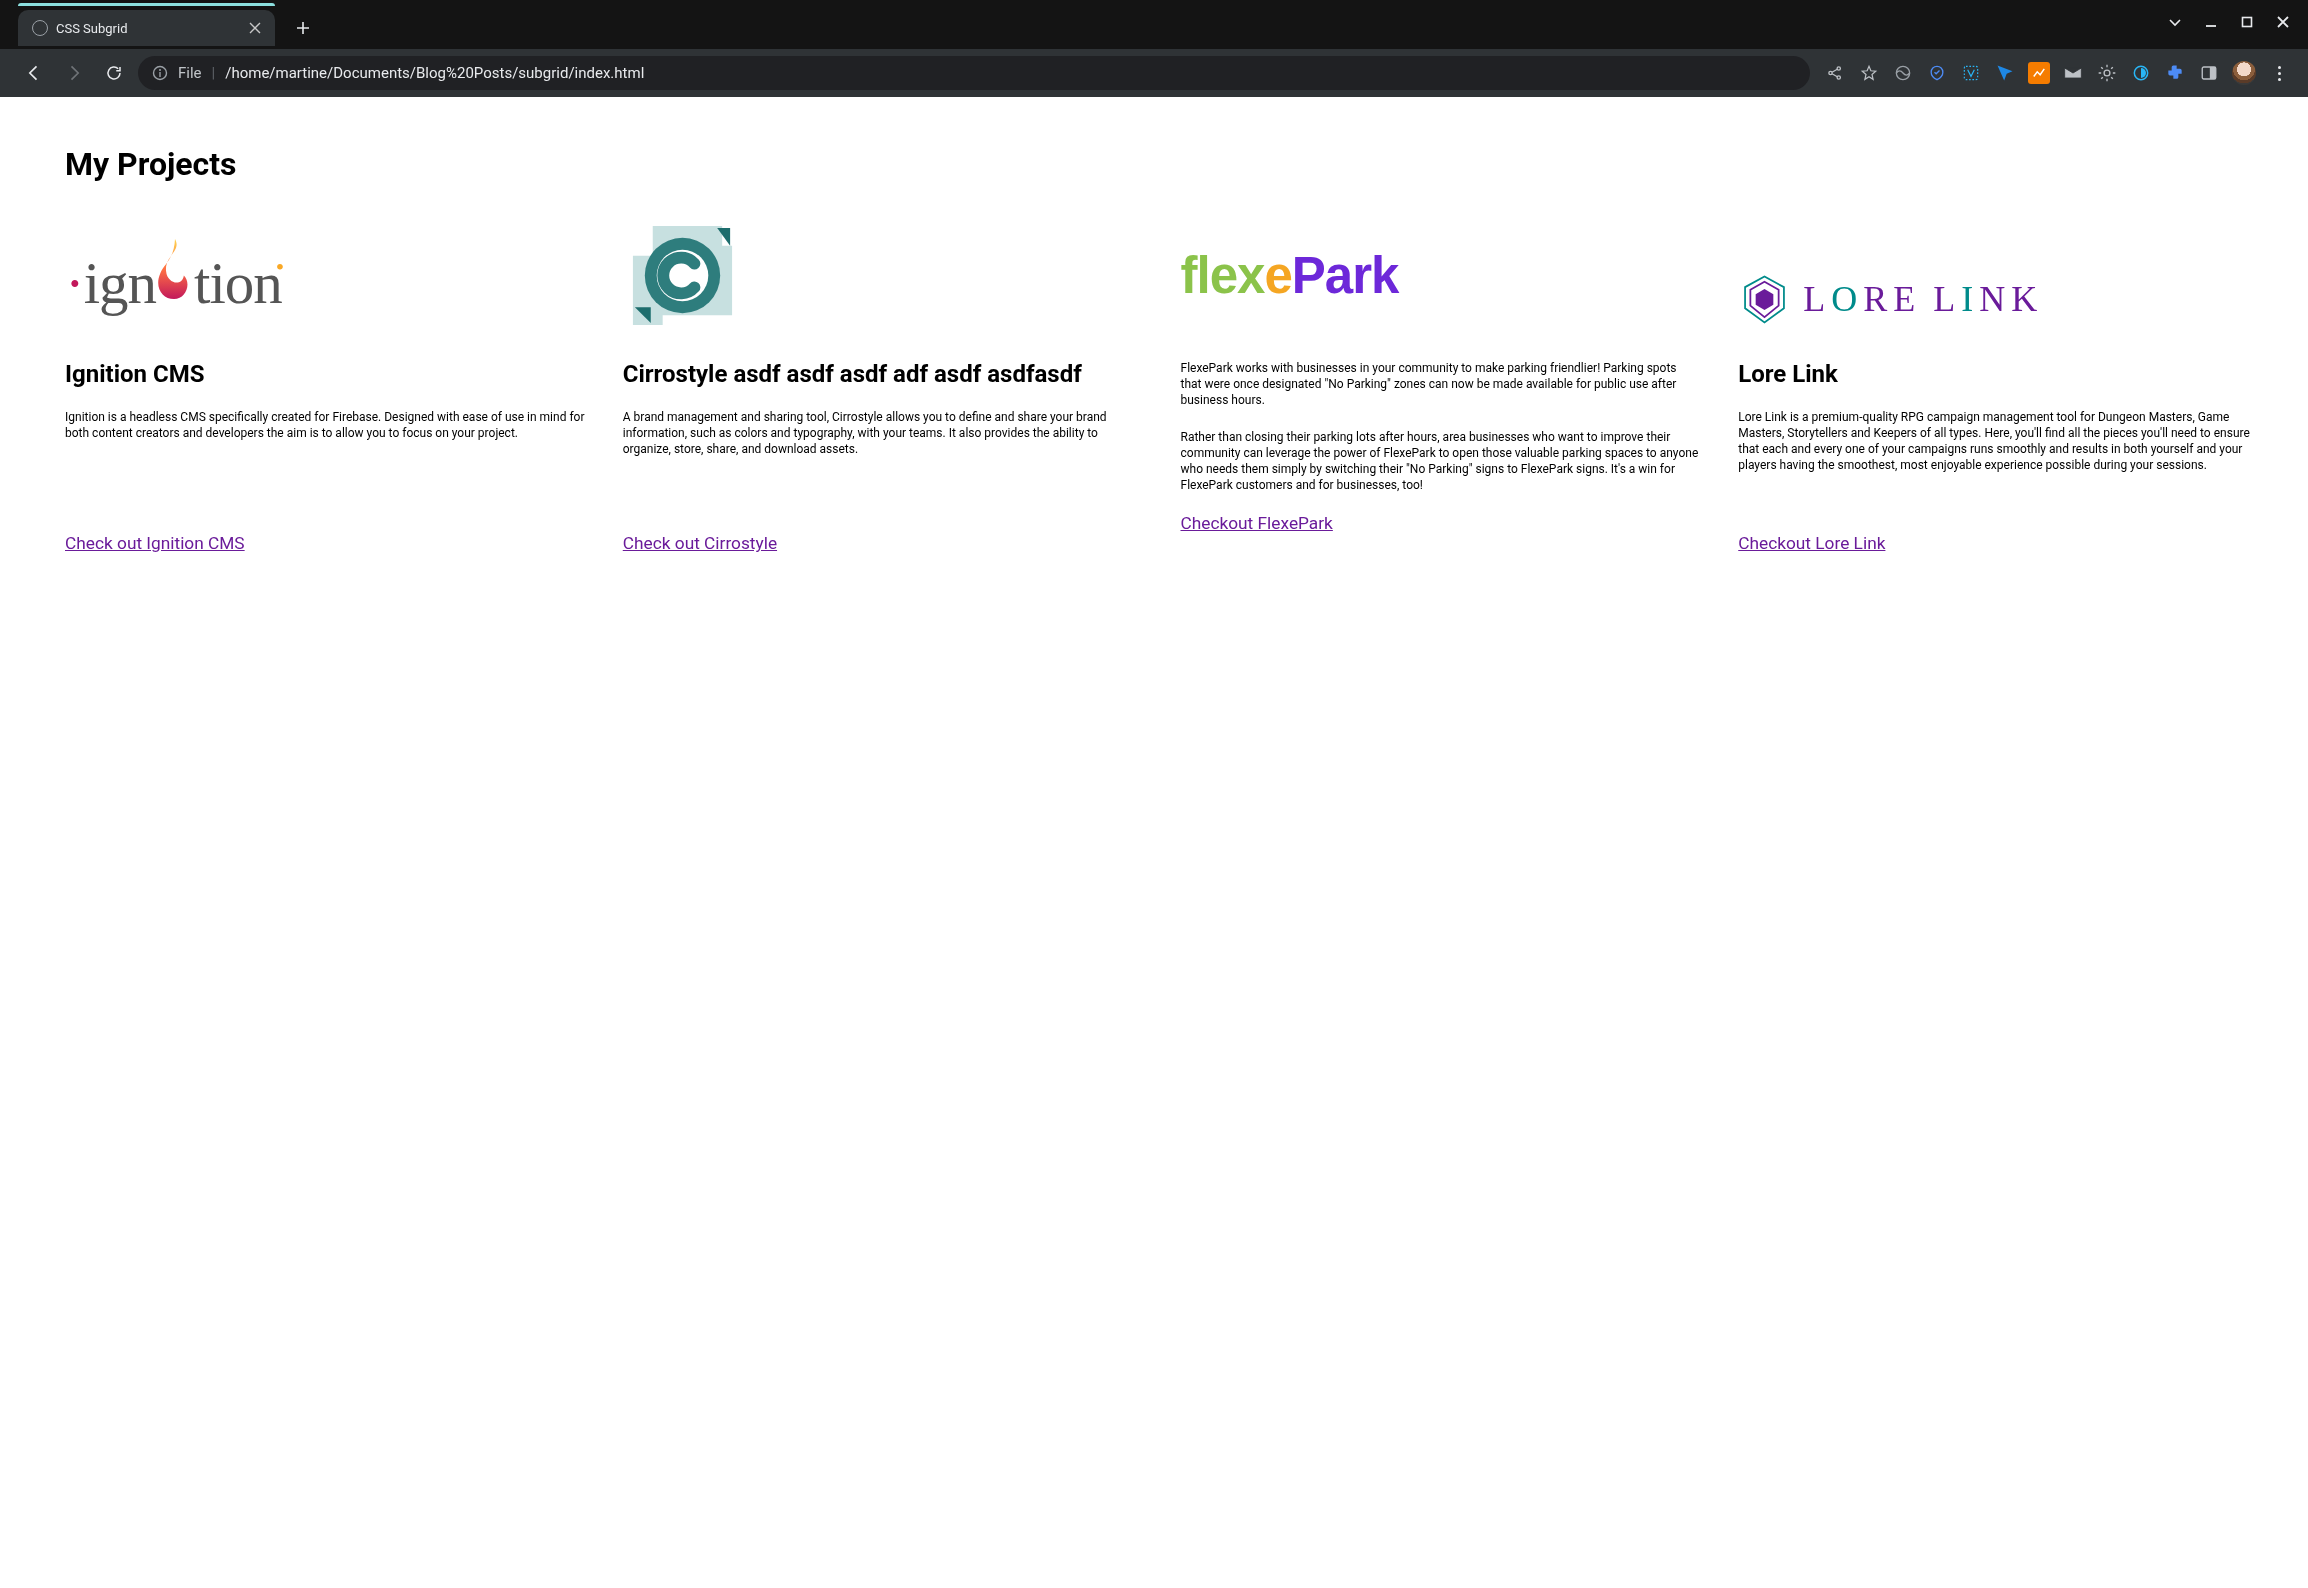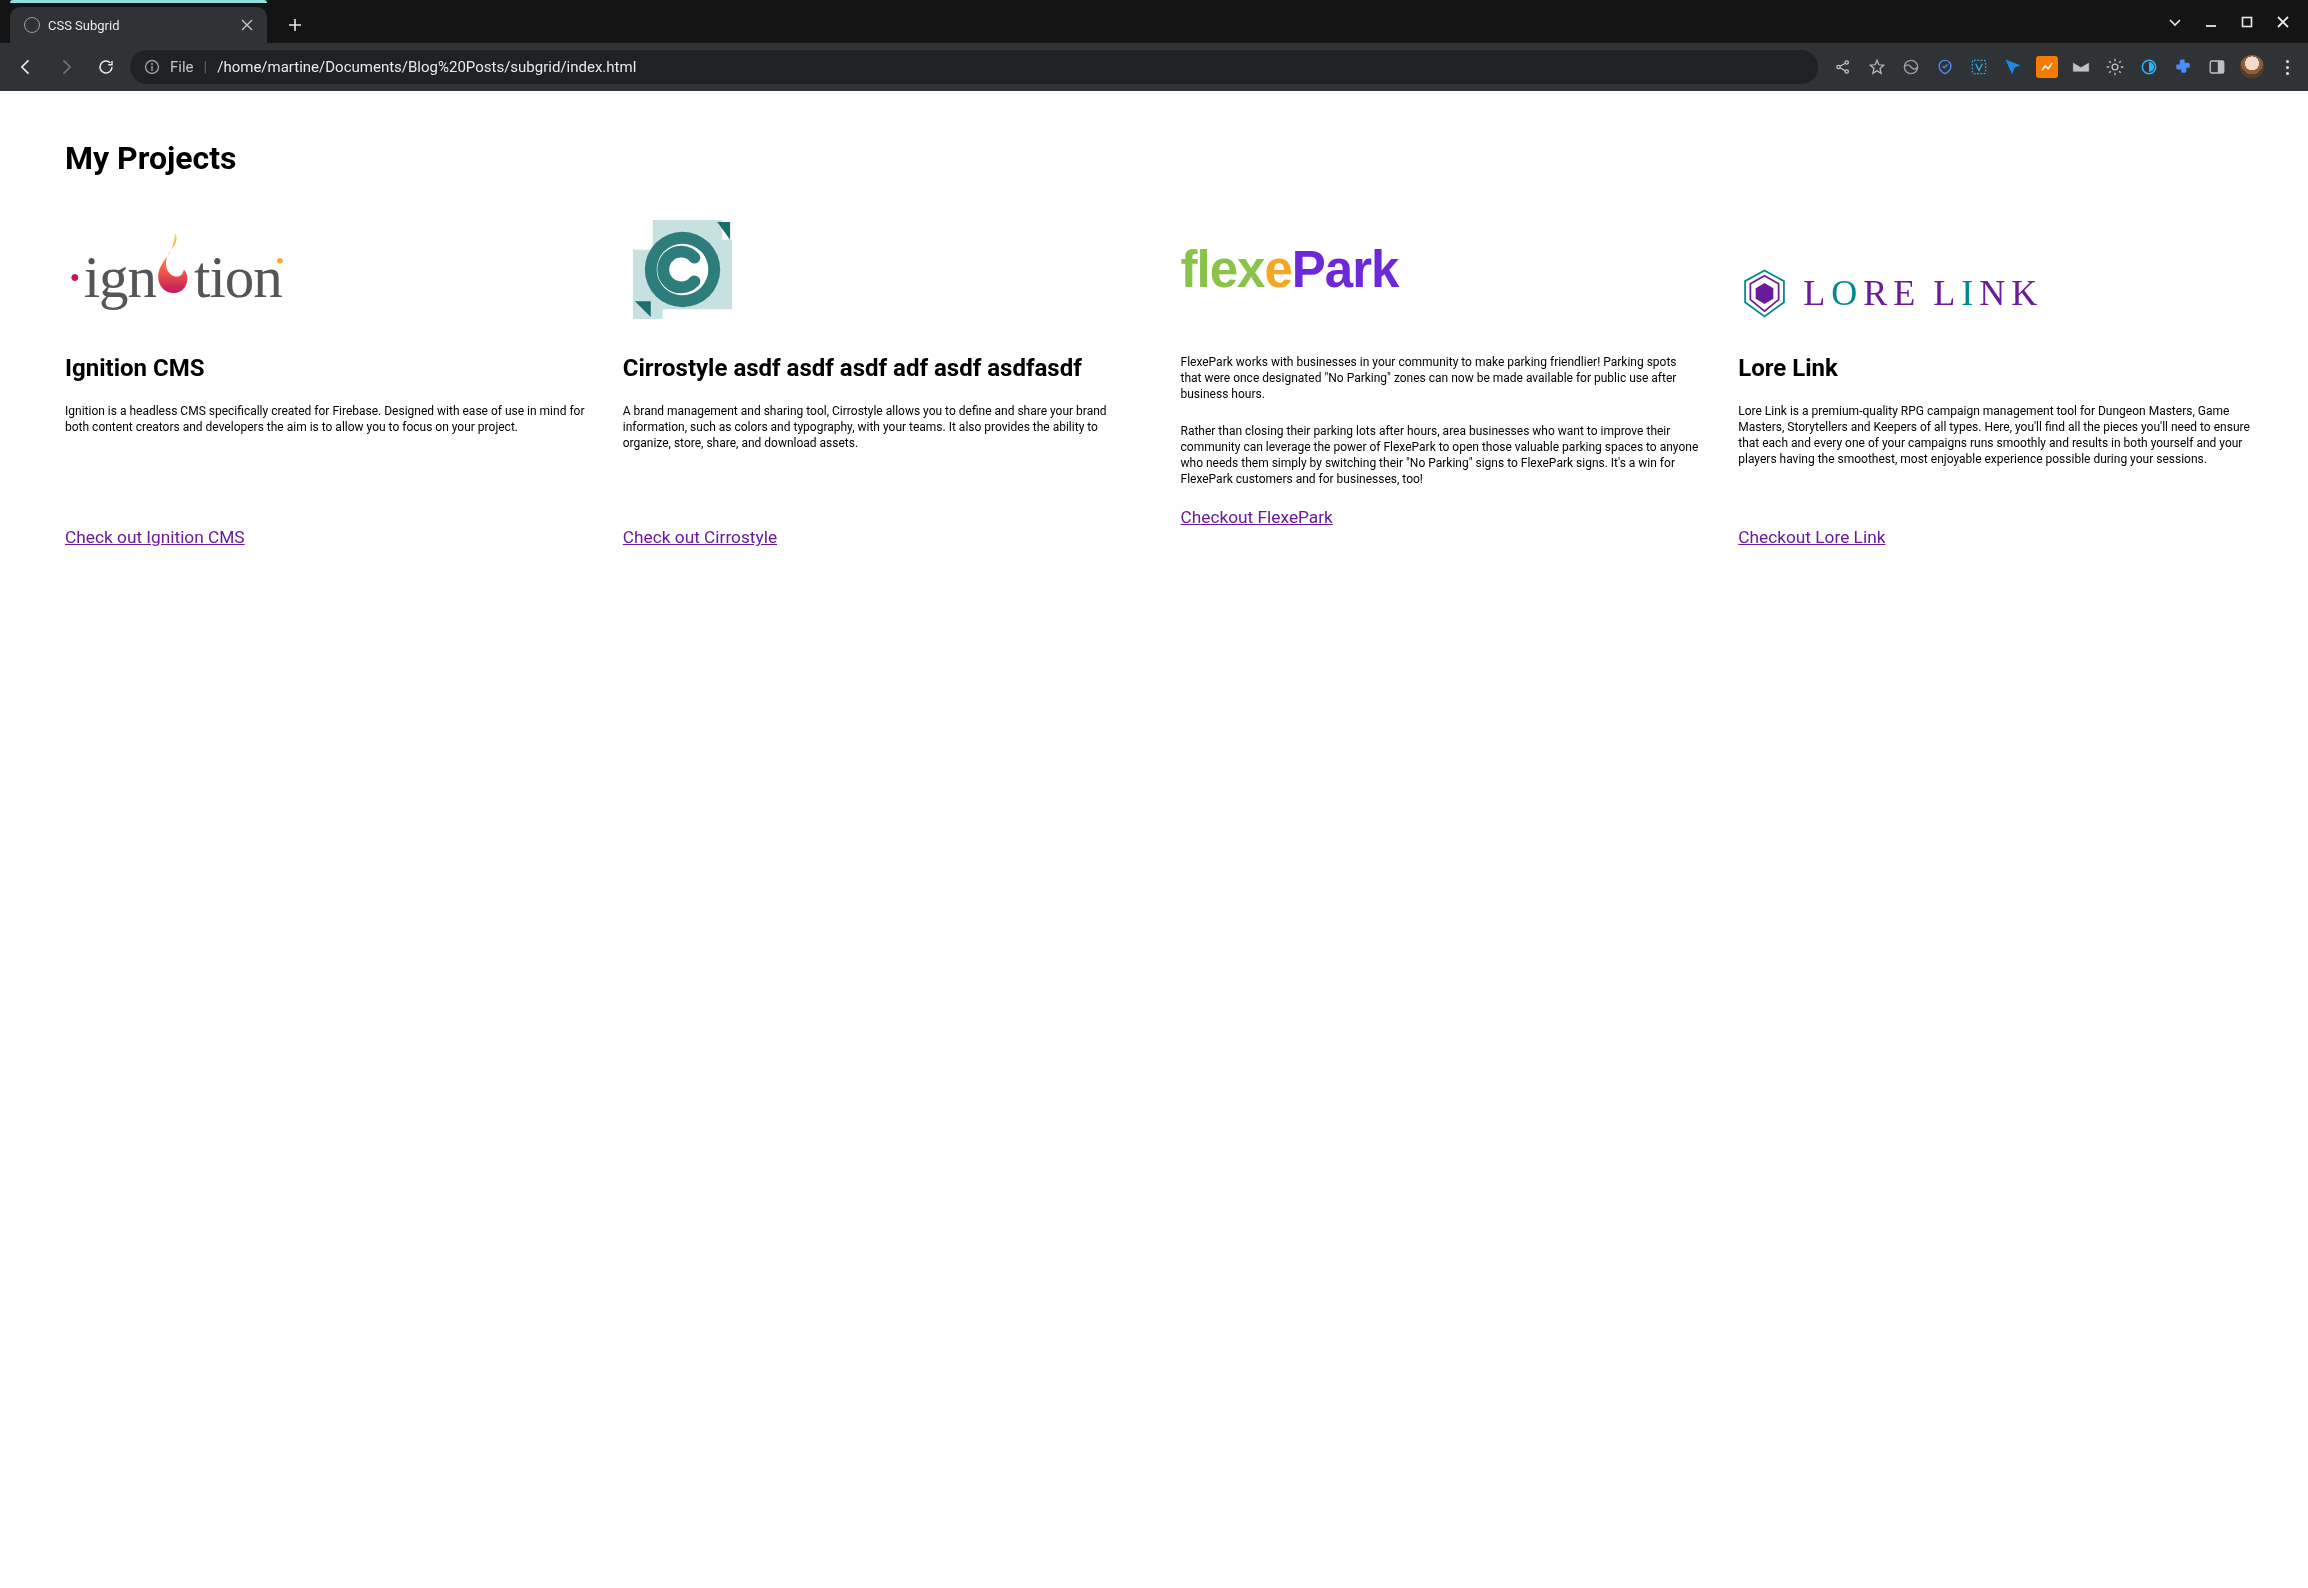--- a/index.html
+++ b/index.html
@@ -14,24 +14,24 @@
   .browser-window {
     width: 100%;
     height: 100%;
     display: flex;
     flex-direction: column;
     background: #202124;
   }
   .titlebar {
     display: flex;
     align-items: center;
-    height: 43px;
+    height: 49px;
     background: #141414;
     position: relative;
-    padding-left: 10px;
+    padding-left: 18px;
   }
   .tab {
     display: flex;
     align-items: center;
     gap: 8px;
     background: #2f3336;
     color: #e8eaed;
     height: 36px;
     margin-top: 7px;
     padding: 0 12px 0 14px;
@@ -99,21 +99,21 @@
   }
   .win-btn { width: 18px; height: 18px; display:flex; align-items:center; justify-content:center; cursor:pointer; }
   .win-btn svg { stroke: #e8eaed; }
 
   .toolbar {
     display: flex;
     align-items: center;
     gap: 8px;
     height: 48px;
     background: #2f3336;
-    padding: 0 10px;
+    padding: 0 18px;
   }
   .nav-btn {
     width: 32px; height: 32px;
     display: flex; align-items: center; justify-content: center;
     color: #9aa0a6;
     border-radius: 50%;
     cursor: pointer;
   }
   .nav-btn.enabled { color: #e8eaed; }
   .omnibox {

